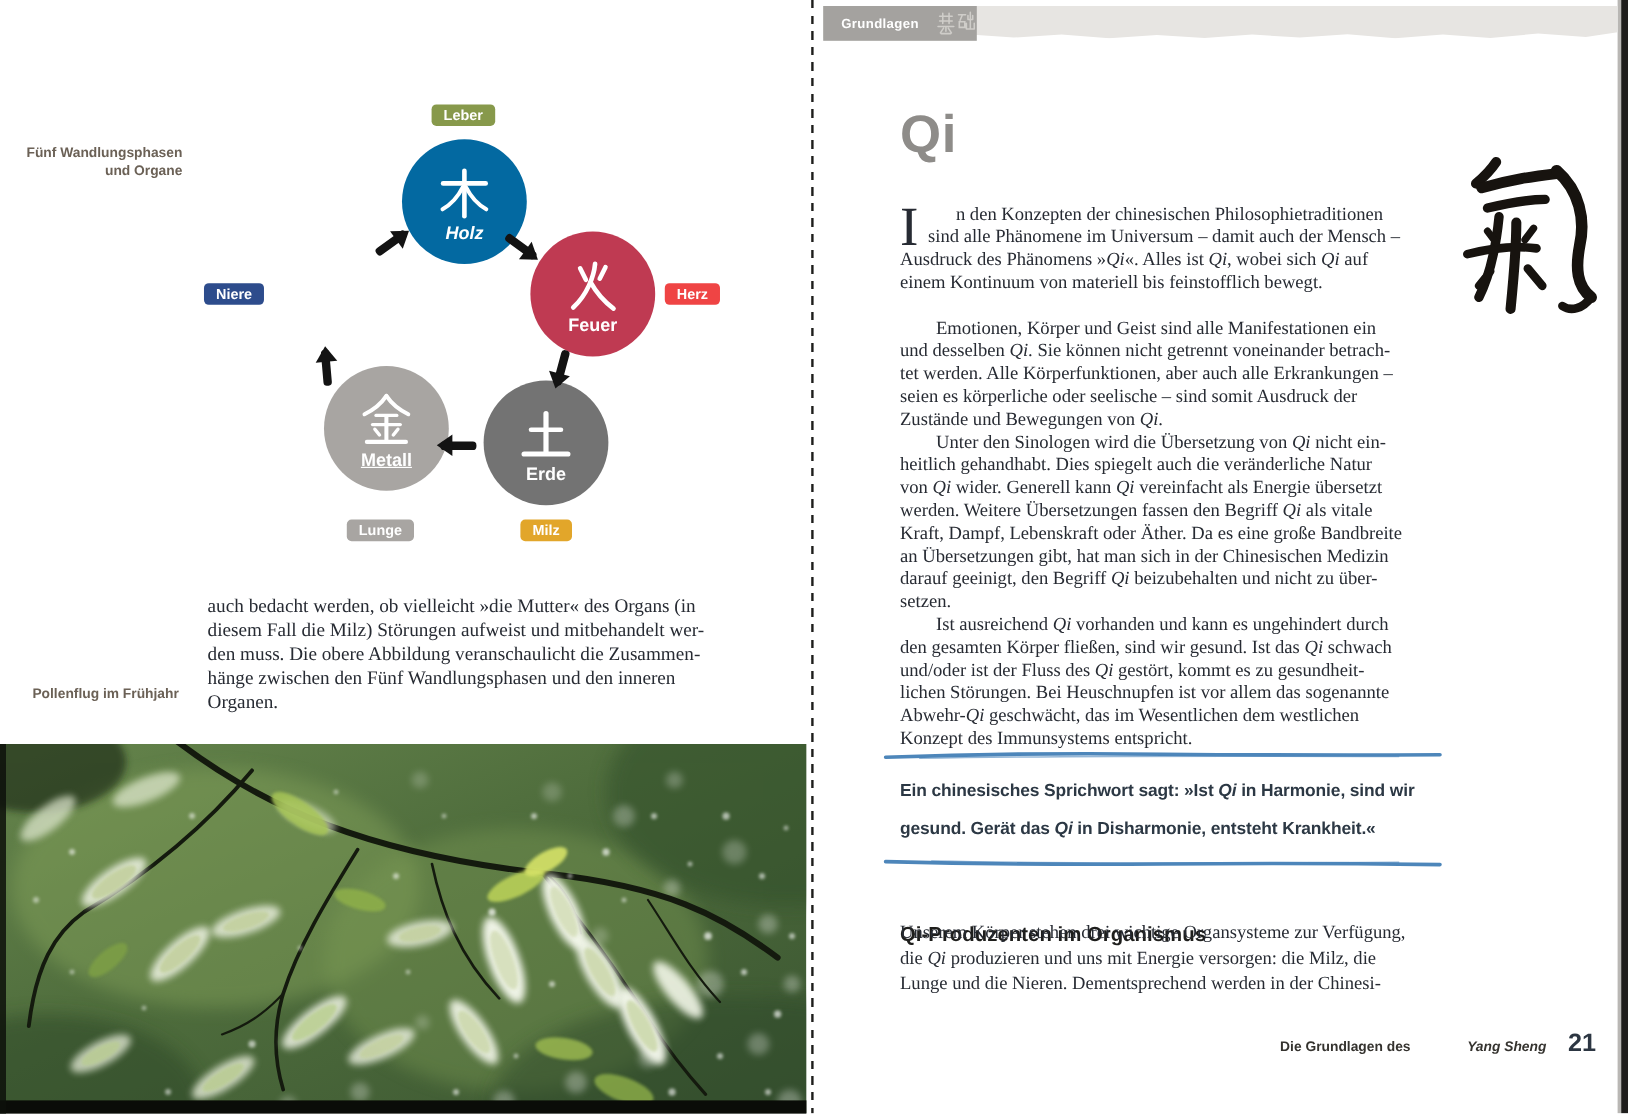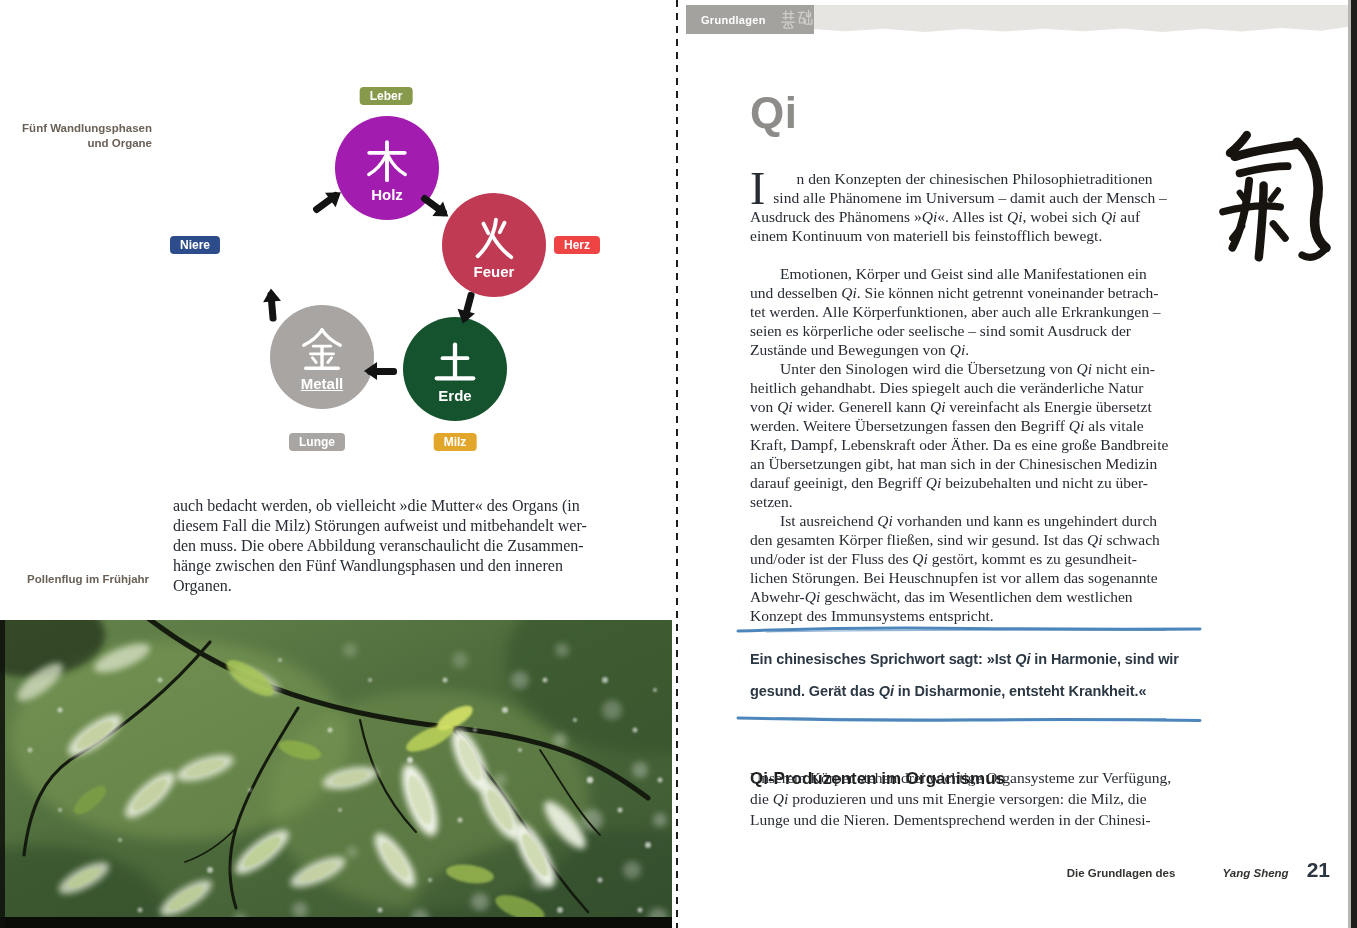--- a/index.html
+++ b/index.html
@@ -62,41 +62,41 @@
 <body>
 
 <div class="screen">
 
   <div class="caption cap-diagram">Fünf Wandlungsphasen
 und Organe</div>
   <div class="caption cap-photo">Pollenflug im Frühjahr</div>
 
   <div class="diagram">
 
-    <div class="circle" style="left: 175px; top: 31px; background-color: #a21caf;">
+    <div class="circle" style="left: 175px; top: 31px; background-color: #0369a1; font-style: italic;">
       <svg width="48" height="48" viewBox="0 0 100 100" fill="none" stroke="#fff" stroke-linecap="round" stroke-linejoin="round">
         <path d="M13,33 L87,33" stroke-width="8"></path>
         <path d="M50,11 L50,90" stroke-width="8"></path>
         <path d="M47,40 C38,58 26,70 12,78" stroke-width="7"></path>
         <path d="M53,40 C62,58 74,70 88,78" stroke-width="7"></path>
       </svg>
       <div class="circle-label">Holz</div>
     </div>
 
     <div class="circle" style="left: 282px; top: 108px; background-color: rgb(191, 58, 82);">
       <svg width="48" height="48" viewBox="0 0 100 100" fill="none" stroke="#fff" stroke-linecap="round" stroke-linejoin="round">
         <path d="M28,20 L38,40" stroke-width="8"></path>
         <path d="M72,18 L62,38" stroke-width="8"></path>
         <path d="M54,12 C52,34 40,66 16,88" stroke-width="8"></path>
         <path d="M46,44 C56,62 70,78 86,90" stroke-width="8"></path>
       </svg>
       <div class="circle-label">Feuer</div>
     </div>
 
-    <div class="circle" style="left: 243px; top: 232px; background-color: #14532d;">
+    <div class="circle" style="left: 243px; top: 232px; background-color: #737373;">
       <svg width="48" height="48" viewBox="0 0 100 100" fill="none" stroke="#fff" stroke-linecap="round" stroke-linejoin="round">
         <path d="M50,14 L50,80" stroke-width="9"></path>
         <path d="M24,42 L76,42" stroke-width="8"></path>
         <path d="M12,84 L88,84" stroke-width="9"></path>
       </svg>
       <div class="circle-label">Erde</div>
     </div>
 
     <div class="circle" style="left: 110px; top: 220px; background-color: rgb(168, 165, 162); text-decoration: underline;">
       <svg width="48" height="48" viewBox="0 0 100 100" fill="none" stroke="#fff" stroke-linecap="round" stroke-linejoin="round">

